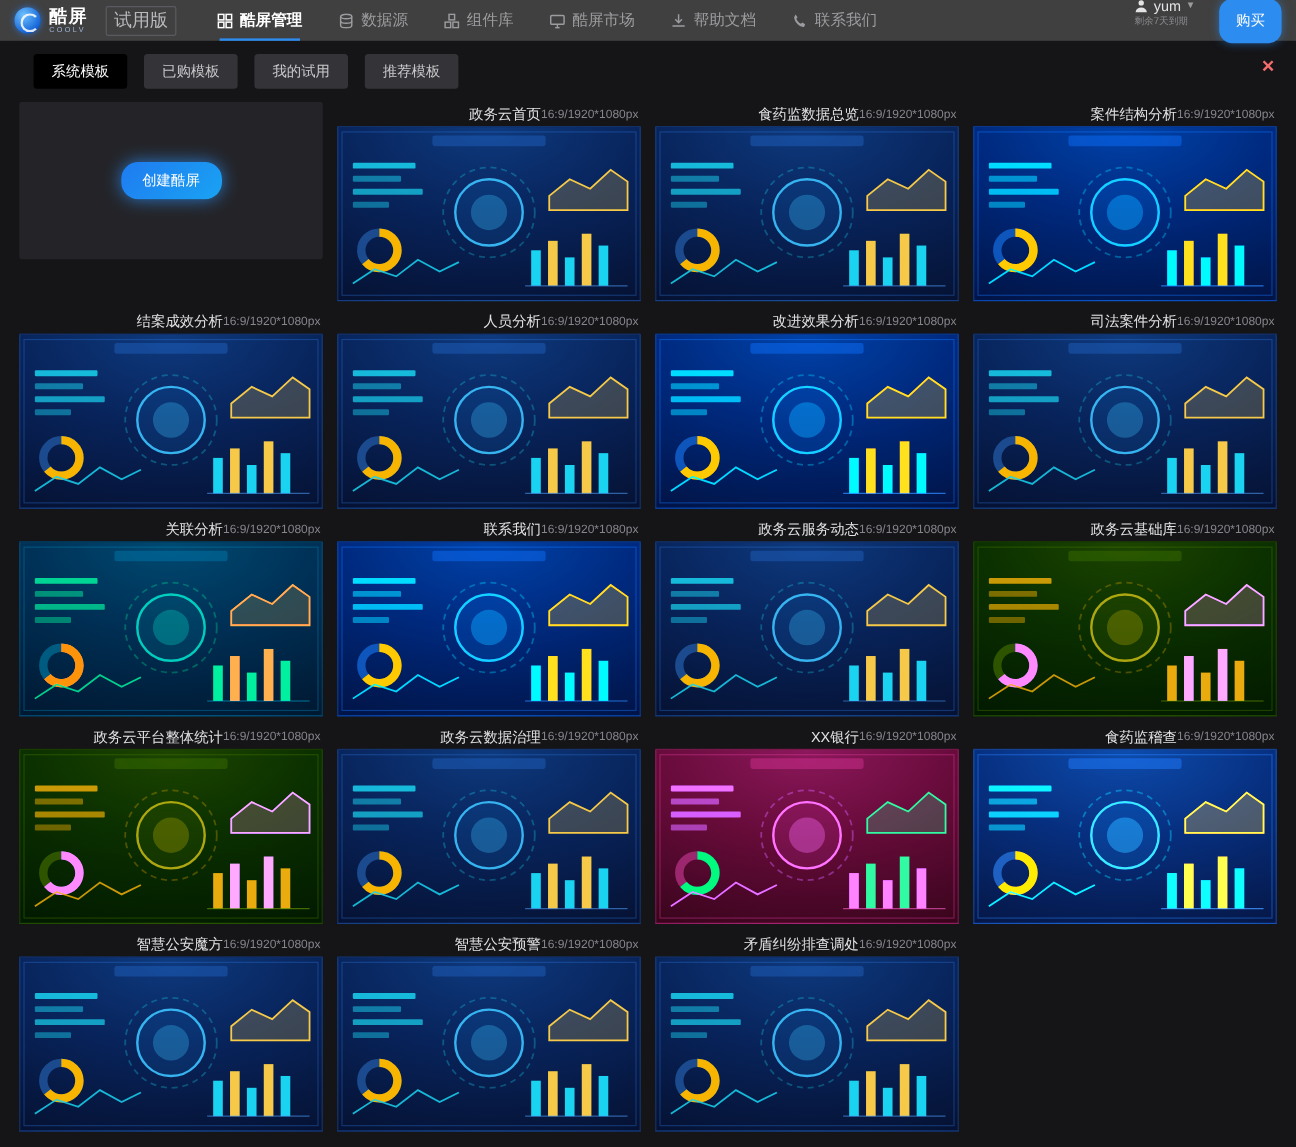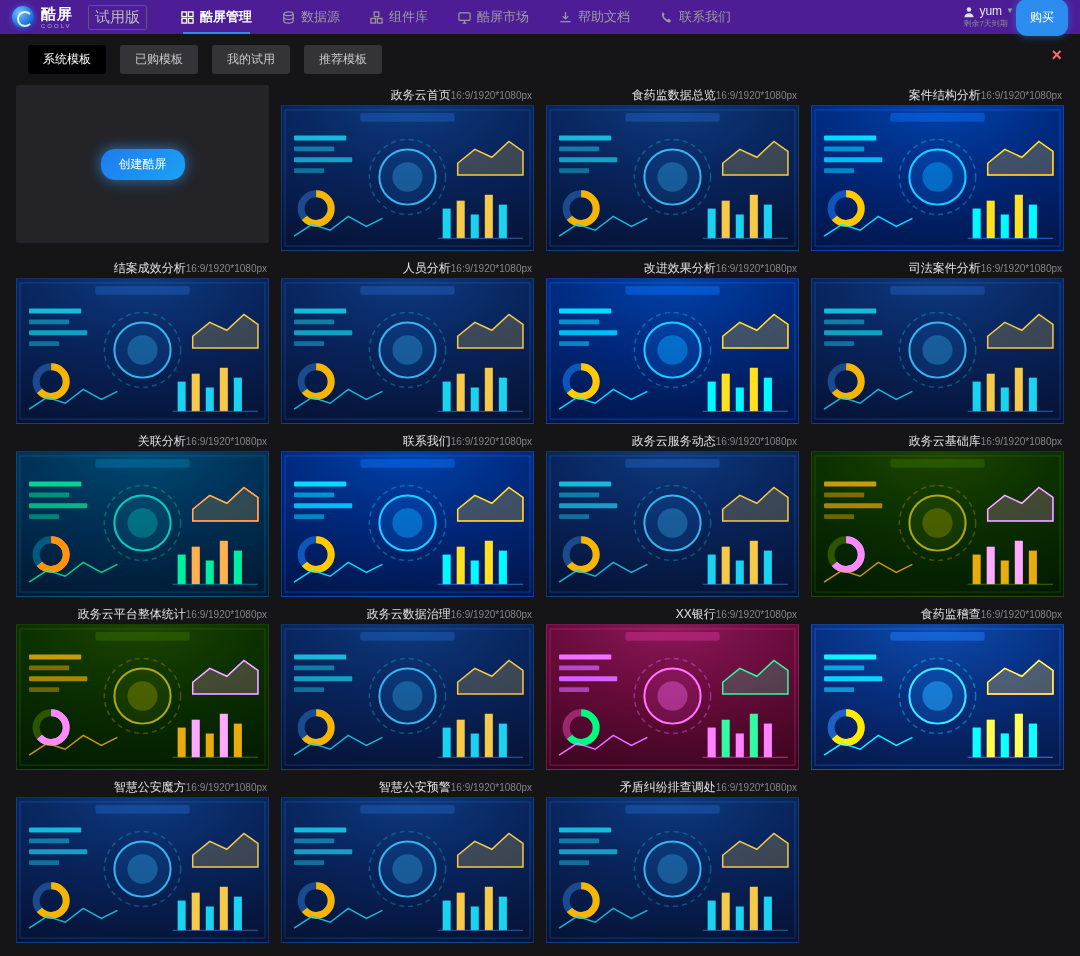--- a/index.html
+++ b/index.html
@@ -1,40 +1,40 @@
 <!DOCTYPE html>
 <html><head>
 <meta charset="utf-8">
 <style>
   * { margin:0; padding:0; box-sizing:border-box; }
   html,body { width:1080px; height:956px; background:#151517; overflow:hidden;
               font-family:"Liberation Sans","DejaVu Sans",sans-serif; }
 
   
-  .navbar { height:34px; background:#4c1d95; display:flex; align-items:center;
+  .navbar { height:34px; background:#404040; display:flex; align-items:center;
             padding:0 12px; color:#a5a5a8; }
   .logo-wrap { display:flex; align-items:center; gap:7px; }
   .logo-circle { width:22px; height:22px; border-radius:50%;
                  background:radial-gradient(circle at 35% 30%, #6ec1ff, #1565d8 70%, #0a3f9b);
                  box-shadow:0 0 6px rgba(40,130,255,.7); position:relative; }
   .logo-circle::after { content:""; position:absolute; left:5px; top:5px; width:12px; height:12px;
                  border-radius:50%; border:2px solid rgba(255,255,255,.85); border-right-color:transparent; }
   .logo-text { display:flex; flex-direction:column; line-height:1; }
   .logo-cn { font-size:15px; font-weight:bold; color:#ffffff; letter-spacing:1px; }
   .logo-en { font-size:6px; color:#9fb6d8; letter-spacing:2px; margin-top:2px; }
   .trial-badge { font-size:15px; color:#b9b9bd; border:1px solid #5a5a60; border-radius:2px;
                  padding:2px 6px; margin-left:8px; }
   .nav-items { display:flex; align-items:center; gap:30px; margin-left:34px; height:100%; }
   .nav-item { display:flex; align-items:center; gap:6px; font-size:13px; color:#9c9ca0;
               height:100%; cursor:pointer; position:relative; }
   .nav-item svg { width:13px; height:13px; }
   .nav-item.active { color:#ffffff; font-weight:bold; }
   .nav-item.active::after { content:""; position:absolute; left:2px; right:2px; bottom:0;
               height:2px; background:#2d8cf0; }
-  .nav-right { margin-left:auto; display:flex; align-items:center; gap:2px; }
+  .nav-right { margin-left:auto; display:flex; align-items:flex-start; gap:20px; }
   .user-block { display:flex; flex-direction:column; align-items:flex-start; line-height:1.1; }
   .user-line { display:flex; align-items:center; gap:4px; font-size:12px; color:#e3e3e5; }
   .user-line svg { width:12px; height:12px; }
   .user-caret { font-size:8px; color:#9c9ca0; }
   .user-sub { font-size:8px; color:#8a8a90; margin-top:2px; }
   .buy-btn { background:#2d8cf0; color:#fff; font-size:12px; border:none; border-radius:11px;
              padding:10px 14px; cursor:pointer; box-shadow:0 0 8px rgba(45,140,240,.55); }
 
   
   .tab-row { display:flex; align-items:center; padding:11px 28px 9px 28px; position:relative; }
@@ -55,21 +55,21 @@
   .thumb { height:146px; border:1px solid rgba(45,110,200,.35); position:relative; overflow:hidden;
            background:radial-gradient(120% 120% at 50% 0%, #0e3a7e 0%, #08245c 42%, #050f2d 100%); }
   .thumb svg { width:100%; height:100%; display:block; }
   .theme-green    { filter:hue-rotate(95deg)  saturate(1.15); }
   .theme-purple   { filter:hue-rotate(225deg) saturate(1.05); }
   .theme-orange   { filter:hue-rotate(-28deg) saturate(1.35); }
   .theme-cyan     { filter:saturate(1.35) brightness(1.12); }
   .theme-lightblue{ filter:brightness(1.3)   saturate(1.1); }
 
   
-  .create-card { height:158px; background:#242428; border-radius:2px; display:flex;
+  .create-card { height:131px; background:#242428; border-radius:2px; display:flex;
                  align-items:center; justify-content:center; cursor:pointer; }
   .create-btn { background:linear-gradient(135deg,#1f7bf0,#19a3f3); color:#fff; border:none;
                 border-radius:14px; font-size:12px; padding:7px 18px; cursor:pointer;
                 box-shadow:0 0 14px rgba(45,140,240,.8); }
 </style>
 </head>
 <body>
 
 <div class="navbar">
   <div class="logo-wrap">

